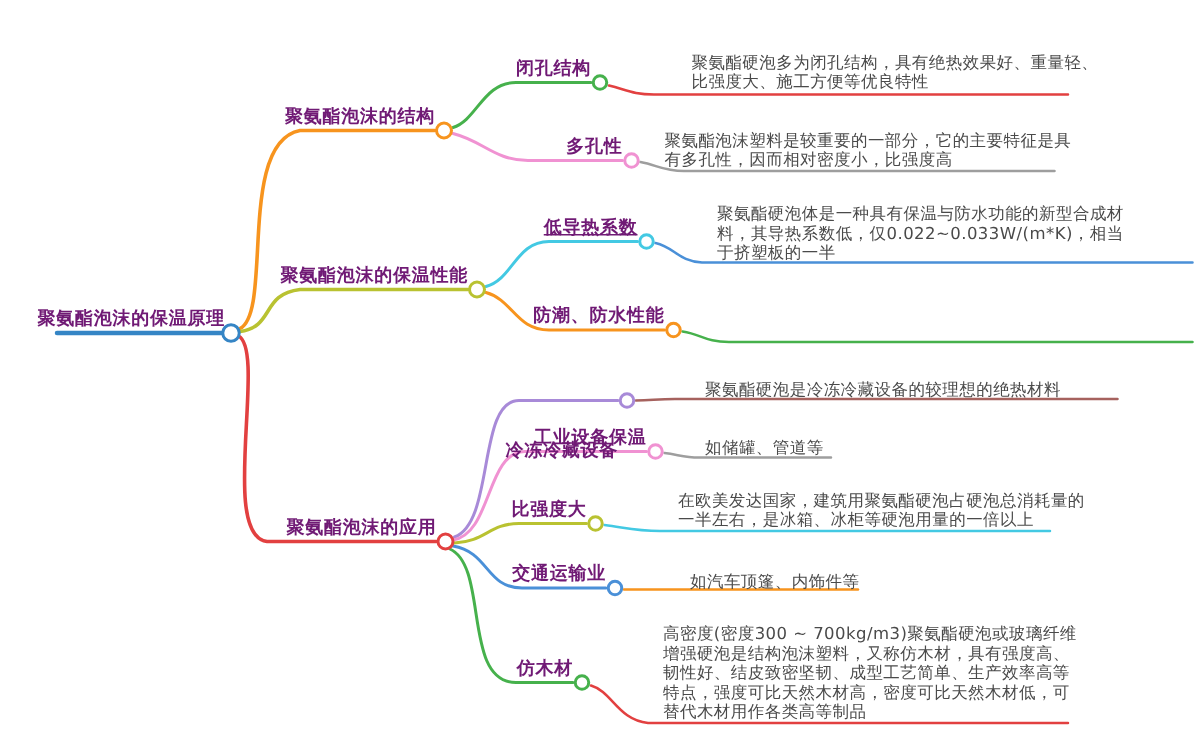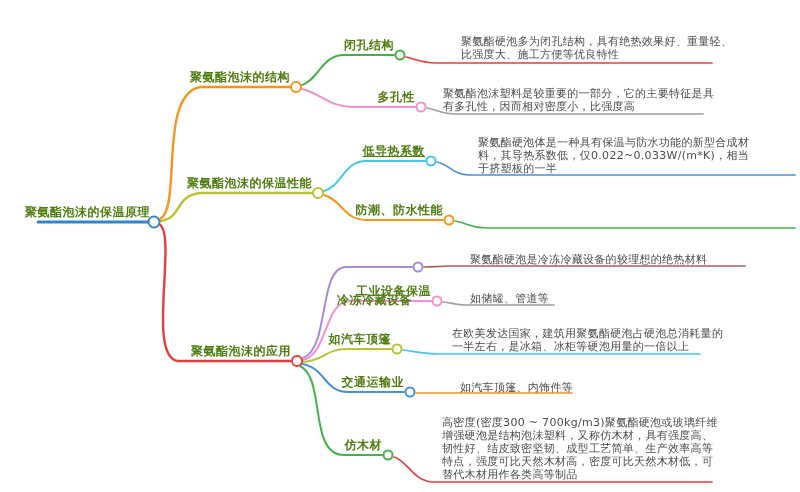--- a/index.html
+++ b/index.html
@@ -5,21 +5,21 @@
   html,body{margin:0;padding:0;background:#fff;}
   #stage{position:relative;width:800px;height:492px;background:#ffffff;overflow:hidden;
          font-family:"DejaVu Sans","Liberation Sans",sans-serif;}
   svg{position:absolute;left:0;top:0;}
   svg path{fill:none;stroke-linecap:round;stroke-linejoin:round;}
   .w3{stroke-width:3;}
   .w25{stroke-width:2.4;}
   .w2{stroke-width:2;}
   .w16{stroke-width:1.7;}
   svg circle{fill:#ffffff;stroke-width:2;}
-  .label{position:absolute;font-size:12px;font-weight:bold;color:#4d7c0f;white-space:nowrap;
+  .label{position:absolute;font-size:12px;font-weight:bold;color:#701a75;white-space:nowrap;
          letter-spacing:0.5px;cursor:default;}
   .note{position:absolute;font-size:11px;font-weight:normal;color:#4a4a4a;line-height:13px;
         letter-spacing:0.3px;cursor:default;}
   .nowrap{white-space:nowrap;}
 </style>
 </head>
 <body>
 
 <div id="stage">
 
@@ -72,21 +72,21 @@
   <div class="label" style="right:406px;top:37px;">闭孔结构</div>
   <div class="label" style="right:385px;top:89px;">多孔性</div>
 
   <div class="label" style="right:488px;top:175px;">聚氨酯泡沫的保温性能</div>
   <div class="label" style="right:375px;top:143px;text-decoration:underline;">低导热系数</div>
   <div class="label" style="right:357px;top:202px;">防潮、防水性能</div>
 
   <div class="label" style="right:509px;top:343px;">聚氨酯泡沫的应用</div>
   <div class="label" style="right:388px;top:249px;margin-top:43px;">冷冻冷藏设备</div>
   <div class="label" style="right:369px;top:283px;">工业设备保温</div>
-  <div class="label" style="right:409px;top:331px;">如汽车顶篷</div>
+  <div class="label" style="right:409px;top:331px;">比强度大</div>
   <div class="label" style="right:396px;top:374px;">交通运输业</div>
   <div class="label" style="right:418px;top:437px;">仿木材</div>
 
   <div class="note" style="left:443px;top:35px;width:280px;margin-left:18px;">聚氨酯硬泡多为闭孔结构，具有绝热效果好、重量轻、比强度大、施工方便等优良特性</div>
   <div class="note" style="left:443px;top:87px;width:280px;">聚氨酯泡沫塑料是较重要的一部分，它的主要特征是具有多孔性，因而相对密度小，比强度高</div>
   <div class="note" style="left:478px;top:136px;width:272px;">聚氨酯硬泡体是一种具有保温与防水功能的新型合成材料，其导热系数低，仅0.022~0.033W/(m*K)，相当于挤塑板的一半</div>
   <div class="note nowrap" style="left:470px;top:253px;">聚氨酯硬泡是冷冻冷藏设备的较理想的绝热材料</div>
   <div class="note nowrap" style="left:470px;top:292px;text-align:right;">如储罐、管道等</div>
   <div class="note" style="left:452px;top:327px;width:280px;">在欧美发达国家，建筑用聚氨酯硬泡占硬泡总消耗量的一半左右，是冰箱、冰柜等硬泡用量的一倍以上</div>
   <div class="note nowrap" style="left:460px;top:381px;">如汽车顶篷、内饰件等</div>

